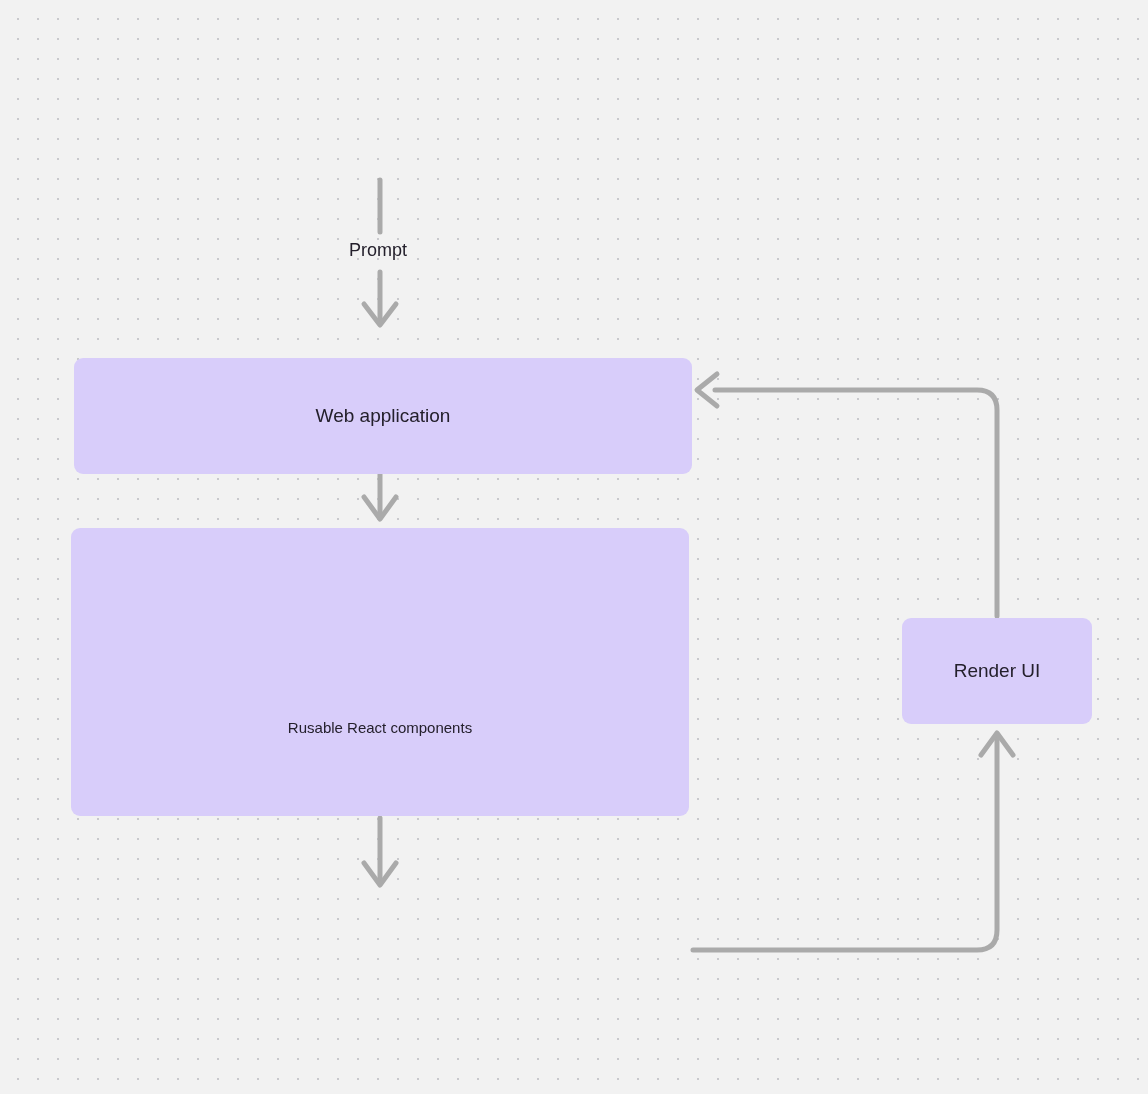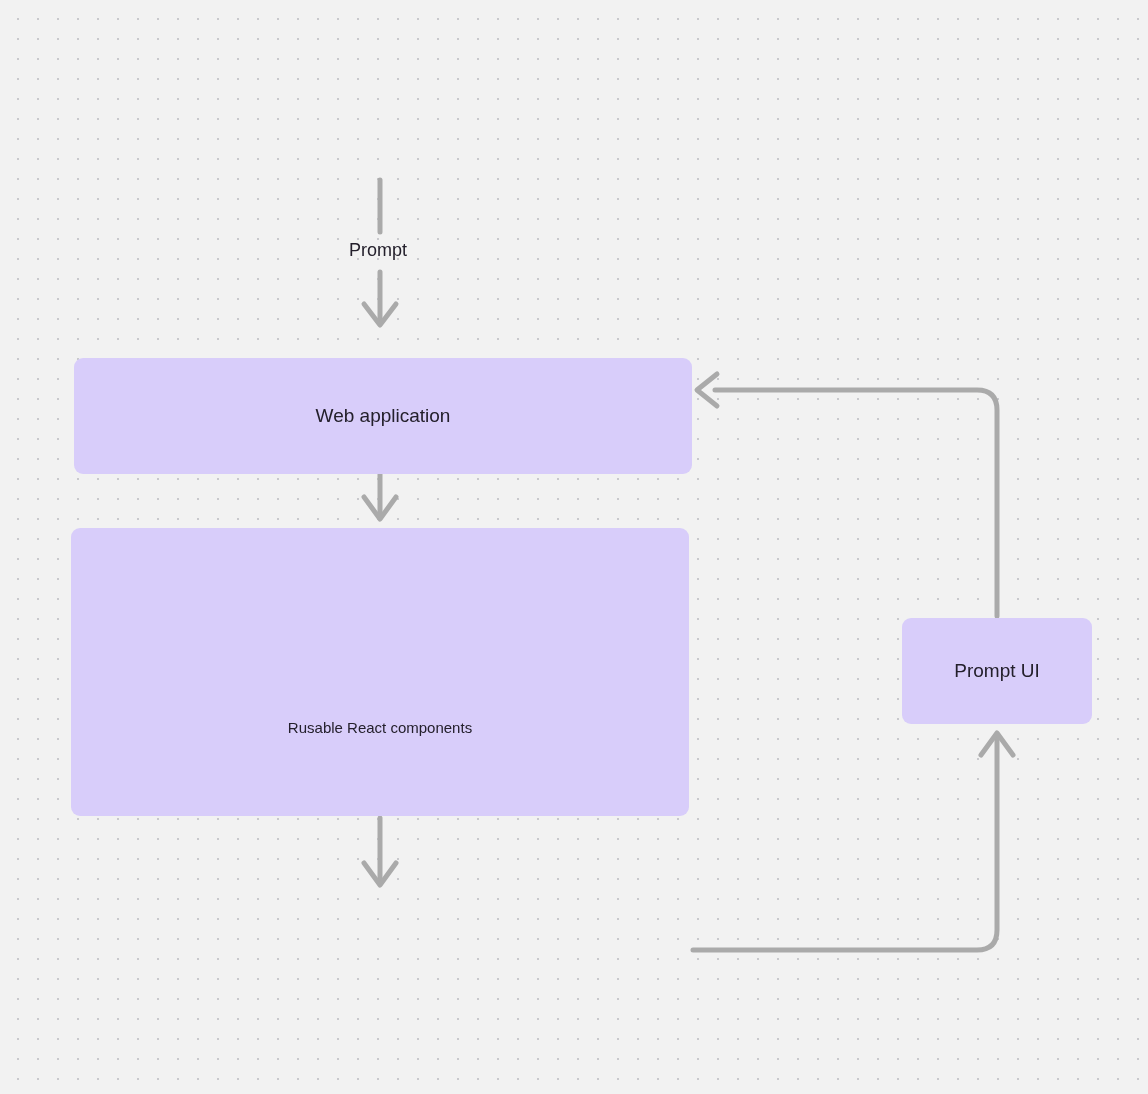--- a/index.html
+++ b/index.html
@@ -127,16 +127,16 @@
     <span>Web application</span>
   </div>
 
   <div class="node node-outer" id="node-components">
 
     <div class="components-label">Rusable React components</div>
   </div>
 
 
   <div class="node node-outer" id="node-render">
-    <span>Prompt UI</span>
+    <span>Render UI</span>
   </div>
 
 </div>
 
 </body></html>

